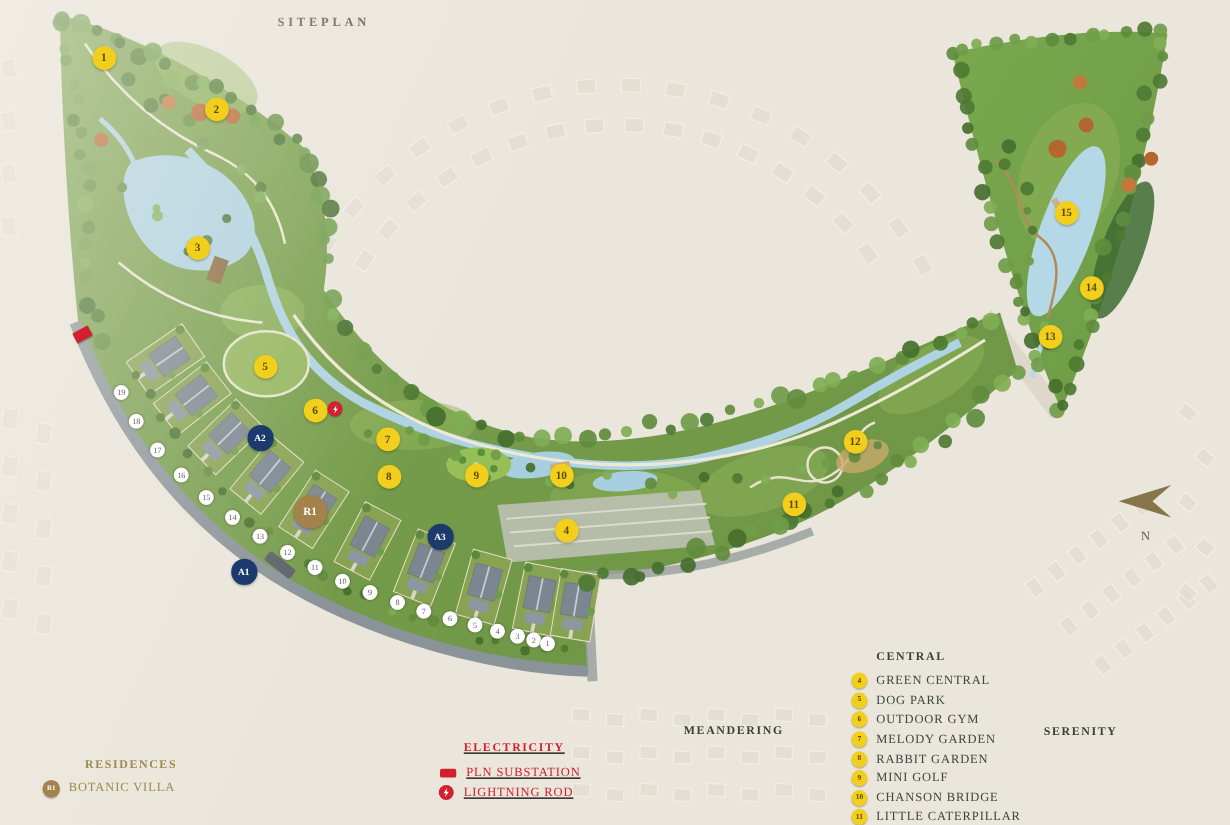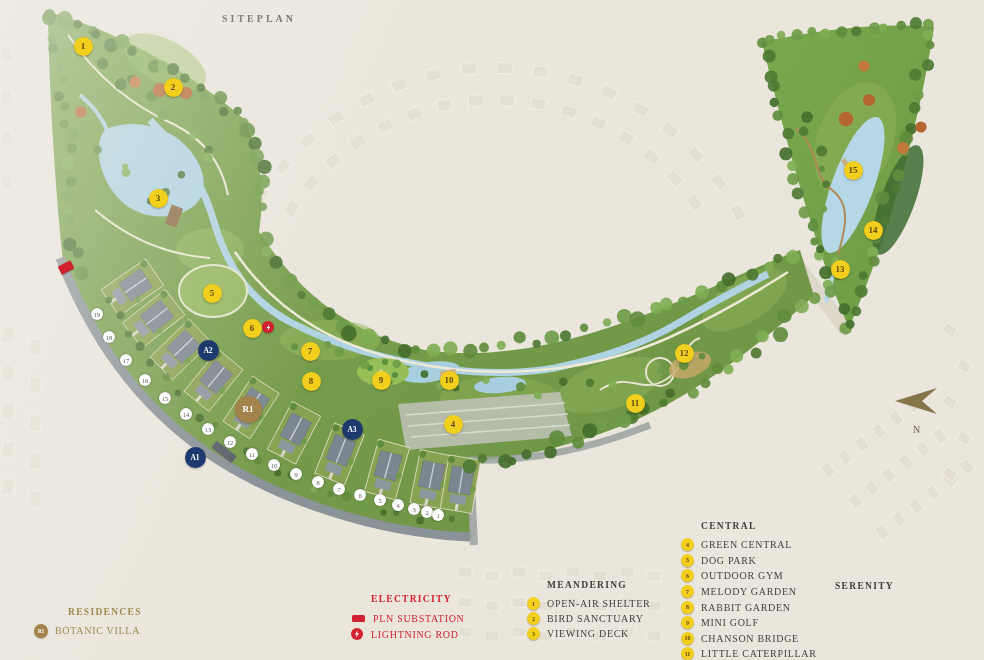--- a/index.html
+++ b/index.html
@@ -40,21 +40,21 @@
   .b-access{color:#fff;font-size:5.5px;}
   .b-res{width:14px;height:14px;color:#fff;font-size:5.5px;}
   .i-sub{width:13px;height:7px;border-radius:1.5px;margin-right:8px;margin-left:1px;flex:none;}
   .i-bolt{width:12px;height:12px;border-radius:50%;margin-right:8px;flex:none;display:flex;
           align-items:center;justify-content:center;}
   .hdr-dark{color:#3b403d}.hdr-navy{color:#1d3a6e}.hdr-red{color:#d3202f}.hdr-gold{color:#9c8a4e}
   .t-dark{color:#3f4542}.t-navy{color:#27407a}.t-red{color:#d3202f}.t-gold{color:#9c8a4e}
   .sec-residences{left:34px;top:607px;}
   .sec-residences .hdr{margin-left:34px;}
   .sec-access{left:183px;top:580px;}
-  .sec-electricity{left:351px;top:594px;}
+  .sec-electricity{left:351px;top:594px;text-decoration:underline;}
   .sec-electricity .row{height:16px;}
   .sec-meandering{left:527px;top:580px;}
   .sec-central{left:681px;top:485px;margin-top:36px;}
   .sec-central .row{height:15.6px;}
   .sec-serenity{left:815px;top:581px;}
 </style>
 </head>
 <body>
 
 <div class="stage">
@@ -657,34 +657,20 @@
               <polygon points="6.8,1.5 3.6,6.6 5.6,6.6 4.6,10.5 8.4,5.2 6.2,5.2" fill="#fff"></polygon>
             </svg>
           </span>
           <span class="lbl t-red">LIGHTNING ROD</span>
         </div>
       </div>
   </section>
 
   <section class="legend sec-meandering">
     <div class="hdr hdr-dark">MEANDERING</div>
-    <div class="rows">
-        <div class="row">
-          <span class="b-poi" style="background: rgb(242, 207, 28);">1</span>
-          <span class="lbl t-dark">OPEN-AIR SHELTER</span>
-        </div>
-        <div class="row">
-          <span class="b-poi" style="background: rgb(242, 207, 28);">2</span>
-          <span class="lbl t-dark">BIRD SANCTUARY</span>
-        </div>
-        <div class="row">
-          <span class="b-poi" style="background: rgb(242, 207, 28);">3</span>
-          <span class="lbl t-dark">VIEWING DECK</span>
-        </div>
-      </div>
   </section>
 
   <section class="legend sec-central">
     <div class="hdr hdr-dark">CENTRAL</div>
     <div class="rows">
         <div class="row">
           <span class="b-poi" style="background: rgb(242, 207, 28);">4</span>
           <span class="lbl t-dark">GREEN CENTRAL</span>
         </div>
         <div class="row">

